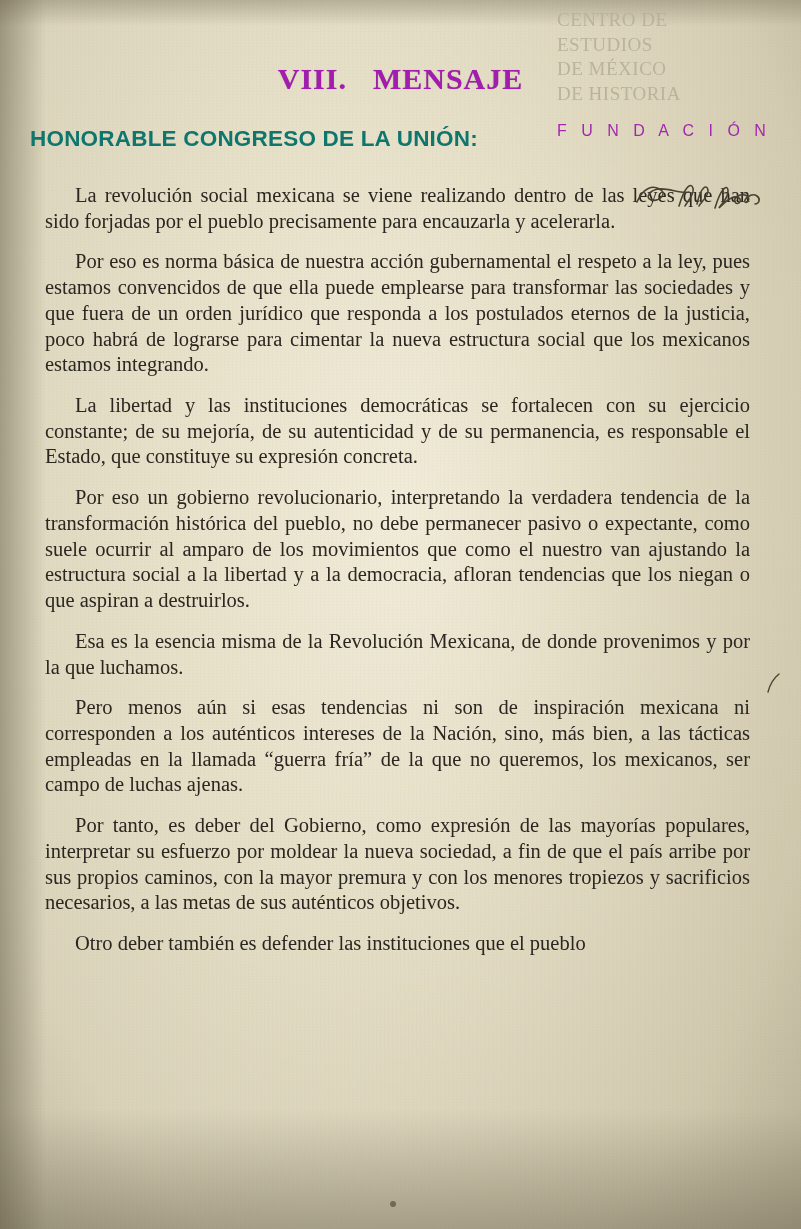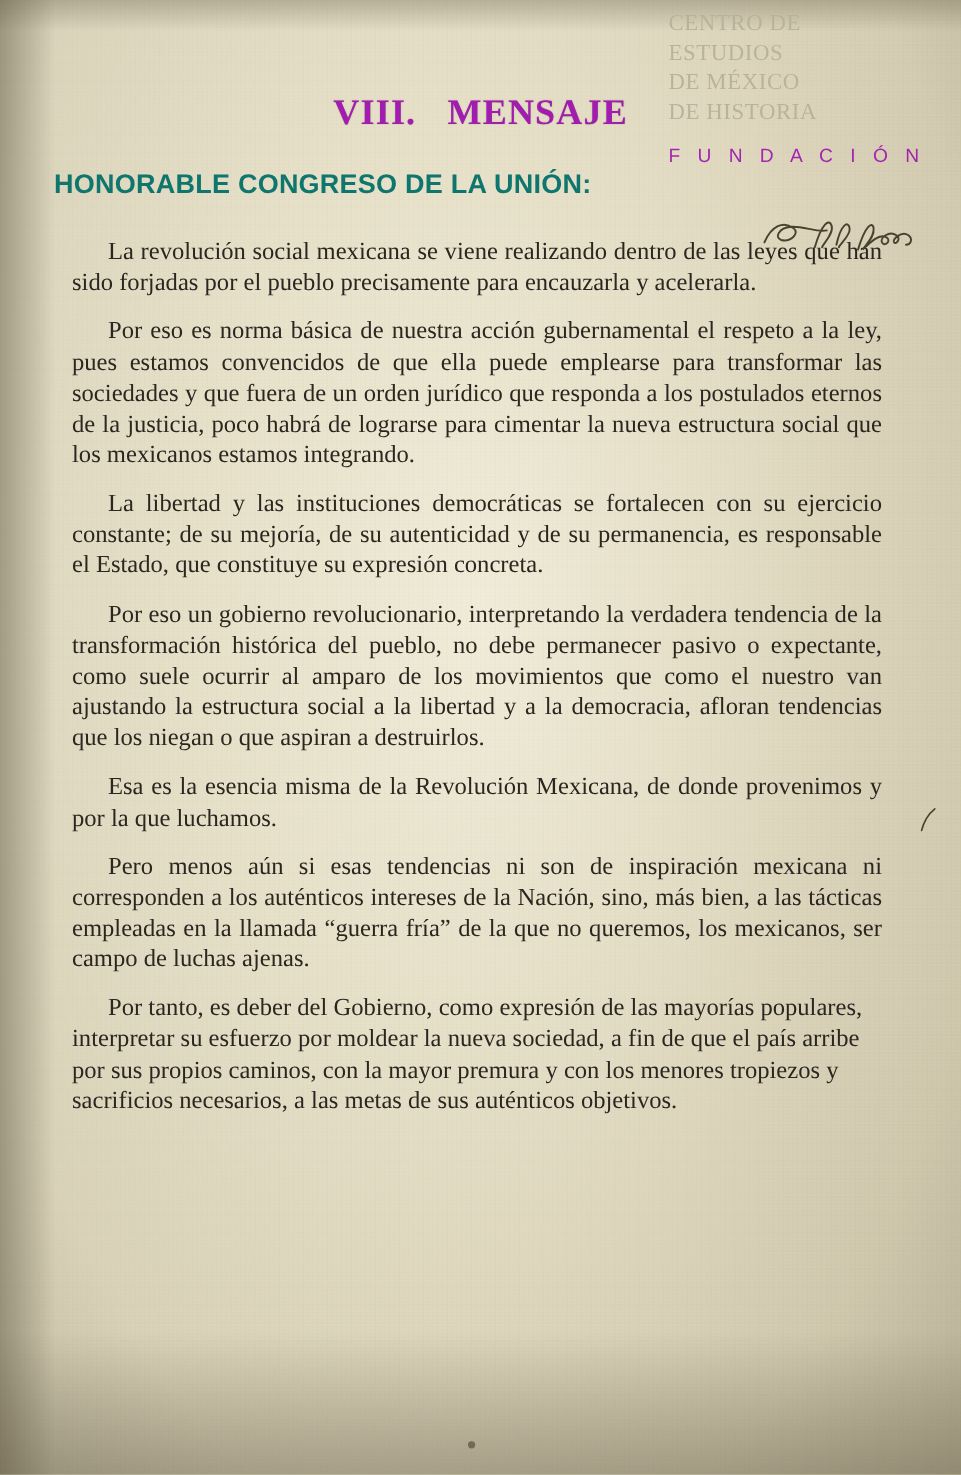--- a/index.html
+++ b/index.html
@@ -47,21 +47,21 @@
   .edge-dark-top {
     position: absolute;
     left: 0; right: 0; top: 0; height: 26px;
     background: linear-gradient(180deg, rgba(92,84,62,0.32), rgba(92,84,62,0.0));
     pointer-events: none;
   }
 
   .page {
     position: absolute;
     inset: 0;
-    padding: 15px;
+    padding: 0;
   }
 
   
   .watermark {
     position: absolute;
     top: 8px;
     right: 34px;
     width: 210px;
     text-align: left;
     color: #b9b29b;
@@ -192,20 +192,21 @@
   <div class="salutation">HONORABLE CONGRESO DE LA UNIÓN:</div>
 
   <div class="body-text">
     <p>La revolución social mexicana se viene realizando dentro de las leyes que han sido forjadas por el pueblo precisamente para encauzarla y acelerarla.</p>
     <p>Por eso es norma básica de nuestra acción gubernamental el respeto a la ley, pues estamos convencidos de que ella puede emplearse para transformar las sociedades y que fuera de un orden jurídico que responda a los postulados eternos de la justicia, poco habrá de lograrse para cimentar la nueva estructura social que los mexicanos estamos integrando.</p>
     <p>La libertad y las instituciones democráticas se fortalecen con su ejercicio constante; de su mejoría, de su autenticidad y de su permanencia, es responsable el Estado, que constituye su expresión concreta.</p>
     <p>Por eso un gobierno revolucionario, interpretando la verdadera tendencia de la transformación histórica del pueblo, no debe permanecer pasivo o expectante, como suele ocurrir al amparo de los movimientos que como el nuestro van ajustando la estructura social a la libertad y a la democracia, afloran tendencias que los niegan o que aspiran a destruirlos.</p>
     <p>Esa es la esencia misma de la Revolución Mexicana, de donde provenimos y por la que luchamos.</p>
     <p>Pero menos aún si esas tendencias ni son de inspiración mexicana ni corresponden a los auténticos intereses de la Nación, sino, más bien, a las tácticas empleadas en la llamada “guerra fría” de la que no queremos, los mexicanos, ser campo de luchas ajenas.</p>
     <p>Por tanto, es deber del Gobierno, como expresión de las mayorías populares, interpretar su esfuerzo por moldear la nueva sociedad, a fin de que el país arribe por sus propios caminos, con la mayor premura y con los menores tropiezos y sacrificios necesarios, a las metas de sus auténticos objetivos.</p>
+    <p>Otro deber también es defender las instituciones que el pueblo</p>
   </div>
 
 
   <div class="scribble">
     <svg width="130" height="40" viewBox="0 0 130 40" xmlns="http://www.w3.org/2000/svg">
       <g fill="none" stroke="#4a4230" stroke-width="1.6" stroke-linecap="round">
         <path d="M2,24 C8,10 18,6 26,12 C32,16 24,24 16,22 C10,20 14,12 24,11 C34,10 46,16 54,14"></path>
         <path d="M44,28 C50,8 56,4 58,10 C60,16 52,24 50,28"></path>
         <path d="M62,26 C66,8 72,6 73,12 C74,18 66,24 64,28"></path>
         <path d="M80,30 C86,10 92,6 93,12 C94,20 86,26 84,30 C90,24 98,16 104,20 C108,23 102,28 100,24 C98,20 106,14 112,18 C116,21 112,26 110,24 C108,22 116,14 122,18 C126,21 124,26 120,26"></path>

